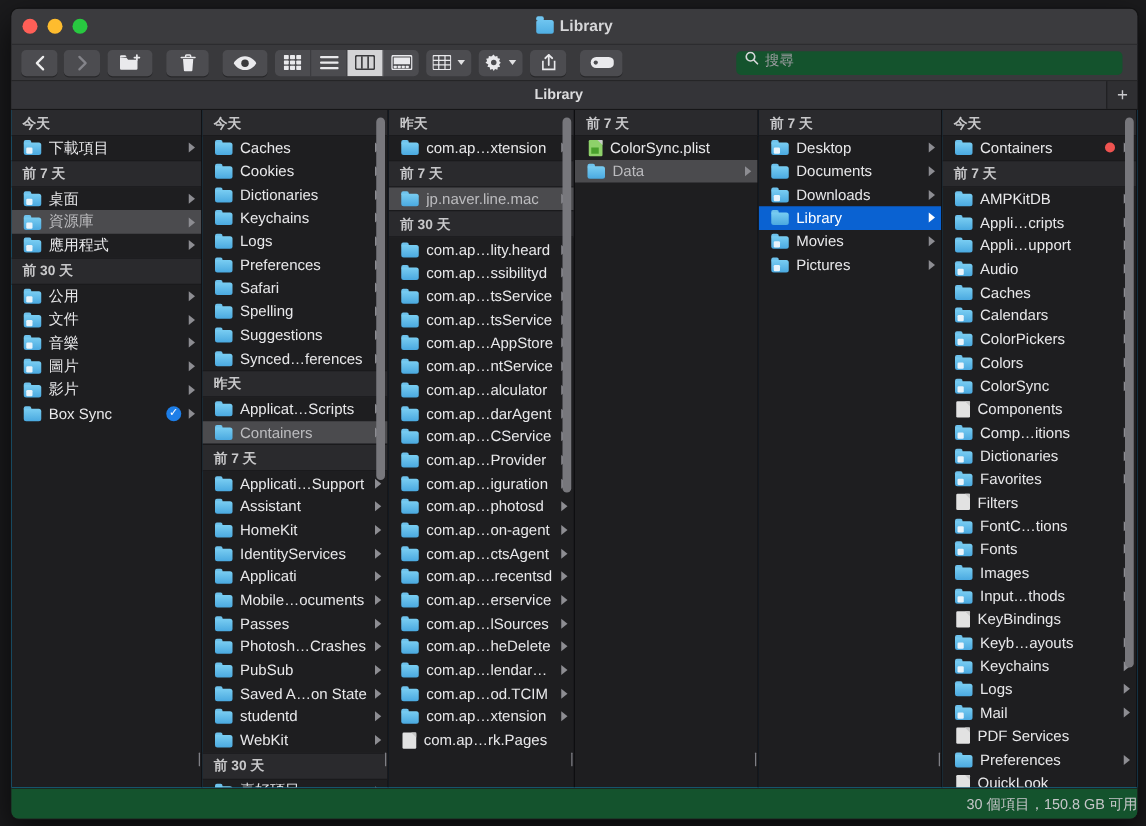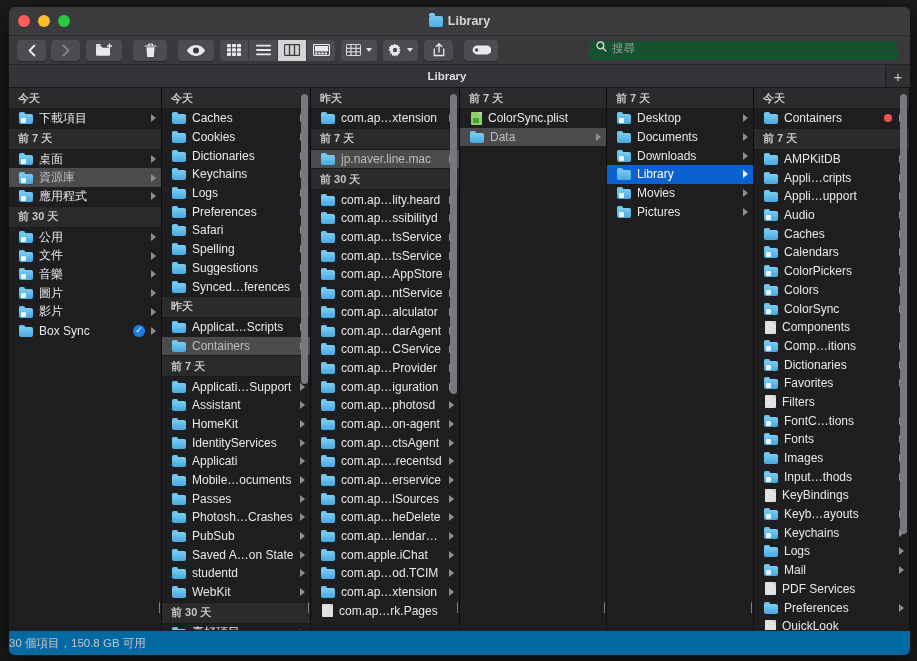--- a/index.html
+++ b/index.html
@@ -151,22 +151,22 @@
   .vscroll{
     position:absolute;right:2px;width:7px;border-radius:4px;background:#77777c;
   }
   .resize-grip{
     position:absolute;bottom:16px;right:-4px;width:8px;height:14px;
     display:flex;align-items:center;justify-content:center;gap:1.5px;z-index:5;
   }
   .resize-grip span{width:1.5px;height:11px;background:#7f7f85;border-radius:1px;}
   
   .statusbar{
-    height:24px;flex:0 0 24px;background:#0369a1;
-    display:flex;align-items:center;justify-content:flex-start;
+    height:24px;flex:0 0 24px;background:#14532d;
+    display:flex;align-items:center;justify-content:flex-end;
     color:#c6c6c9;font-size:11.5px;border-top:1px solid #1d1d1f;
   }
 </style>
 </head>
 <body>
 
 <div class="window">
 
   <div class="titlebar">
     <div class="traffic">
@@ -724,27 +724,20 @@
             <span class="fico plain">
               <i></i>
             </span>
             <span class="nm">com.ap…lendarNC</span>
             <span class="arrow"></span>
           </div>
           <div class="row">
             <span class="fico plain">
               <i></i>
             </span>
-            <span class="nm">com.apple.iChat</span>
-            <span class="arrow"></span>
-          </div>
-          <div class="row">
-            <span class="fico plain">
-              <i></i>
-            </span>
             <span class="nm">com.ap…od.TCIM</span>
             <span class="arrow"></span>
           </div>
           <div class="row">
             <span class="fico plain">
               <i></i>
             </span>
             <span class="nm">com.ap…xtension</span>
             <span class="arrow"></span>
           </div>

